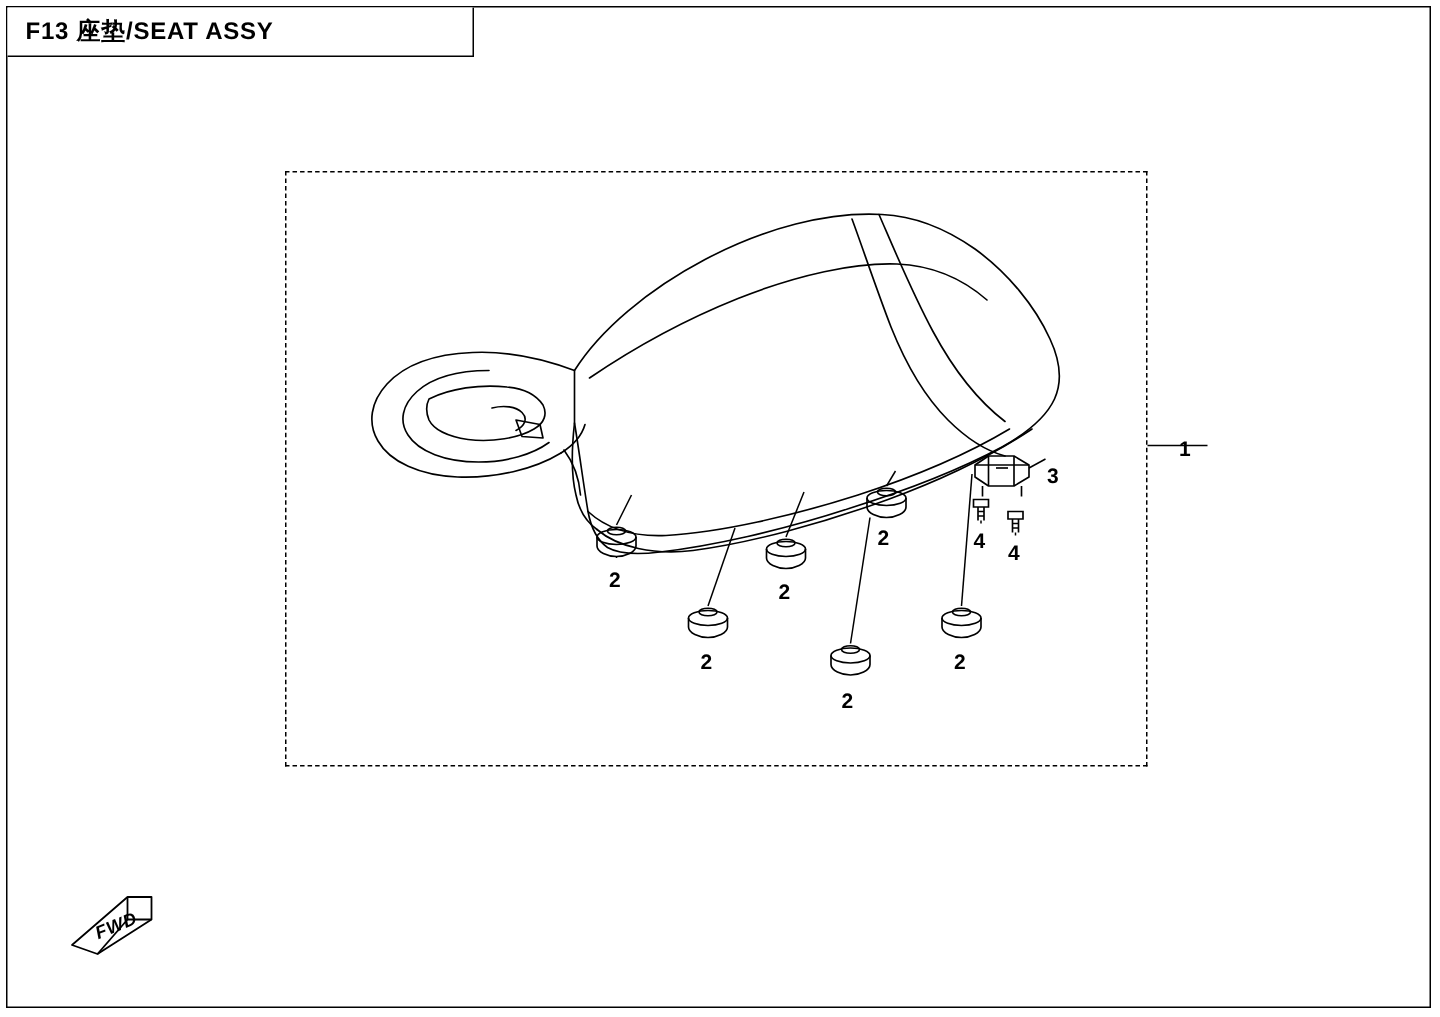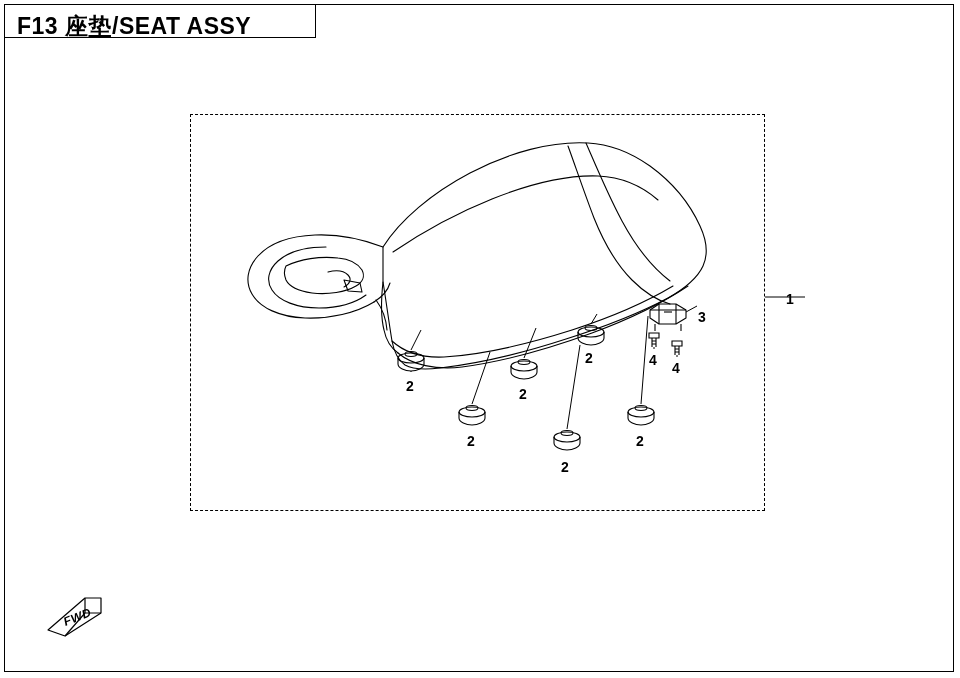--- a/index.html
+++ b/index.html
@@ -35,21 +35,21 @@
     height: 33px;
     border-right: 1px solid #000;
     border-bottom: 1px solid #000;
     box-sizing: border-box;
     background: #fff;
   }
   .title-text {
     position: absolute;
     left: 12px;
     top: 6px;
-    font-size: 23px;
+    font-size: 16px;
     font-weight: bold;
     letter-spacing: 0.5px;
     color: #000;
     white-space: nowrap;
     font-family: "Liberation Sans", sans-serif;
   }
   
   .dashed-frame {
     position: absolute;
     left: 190px;

